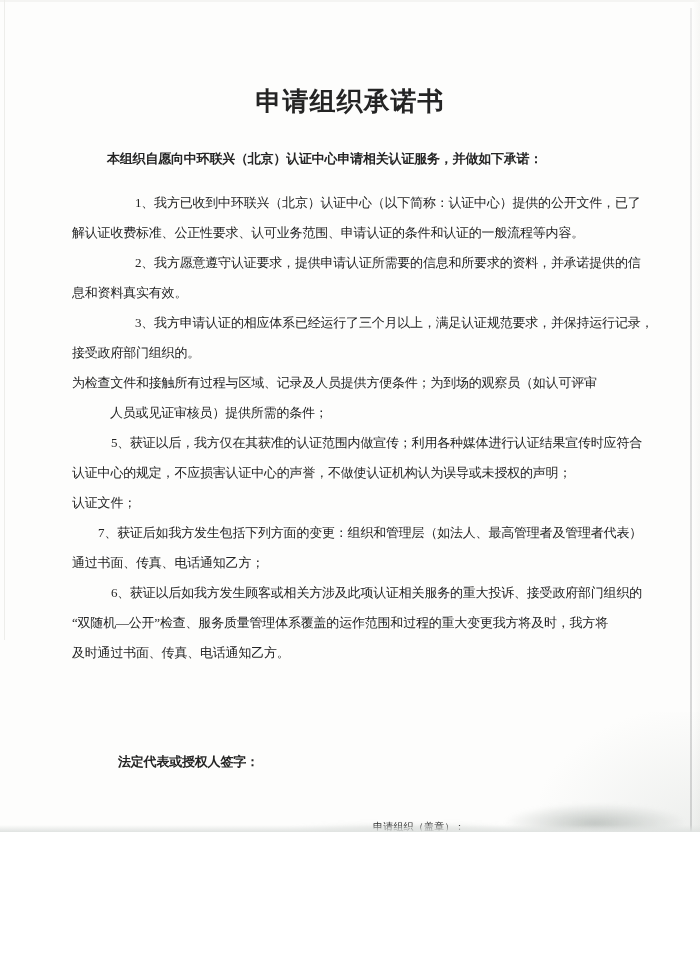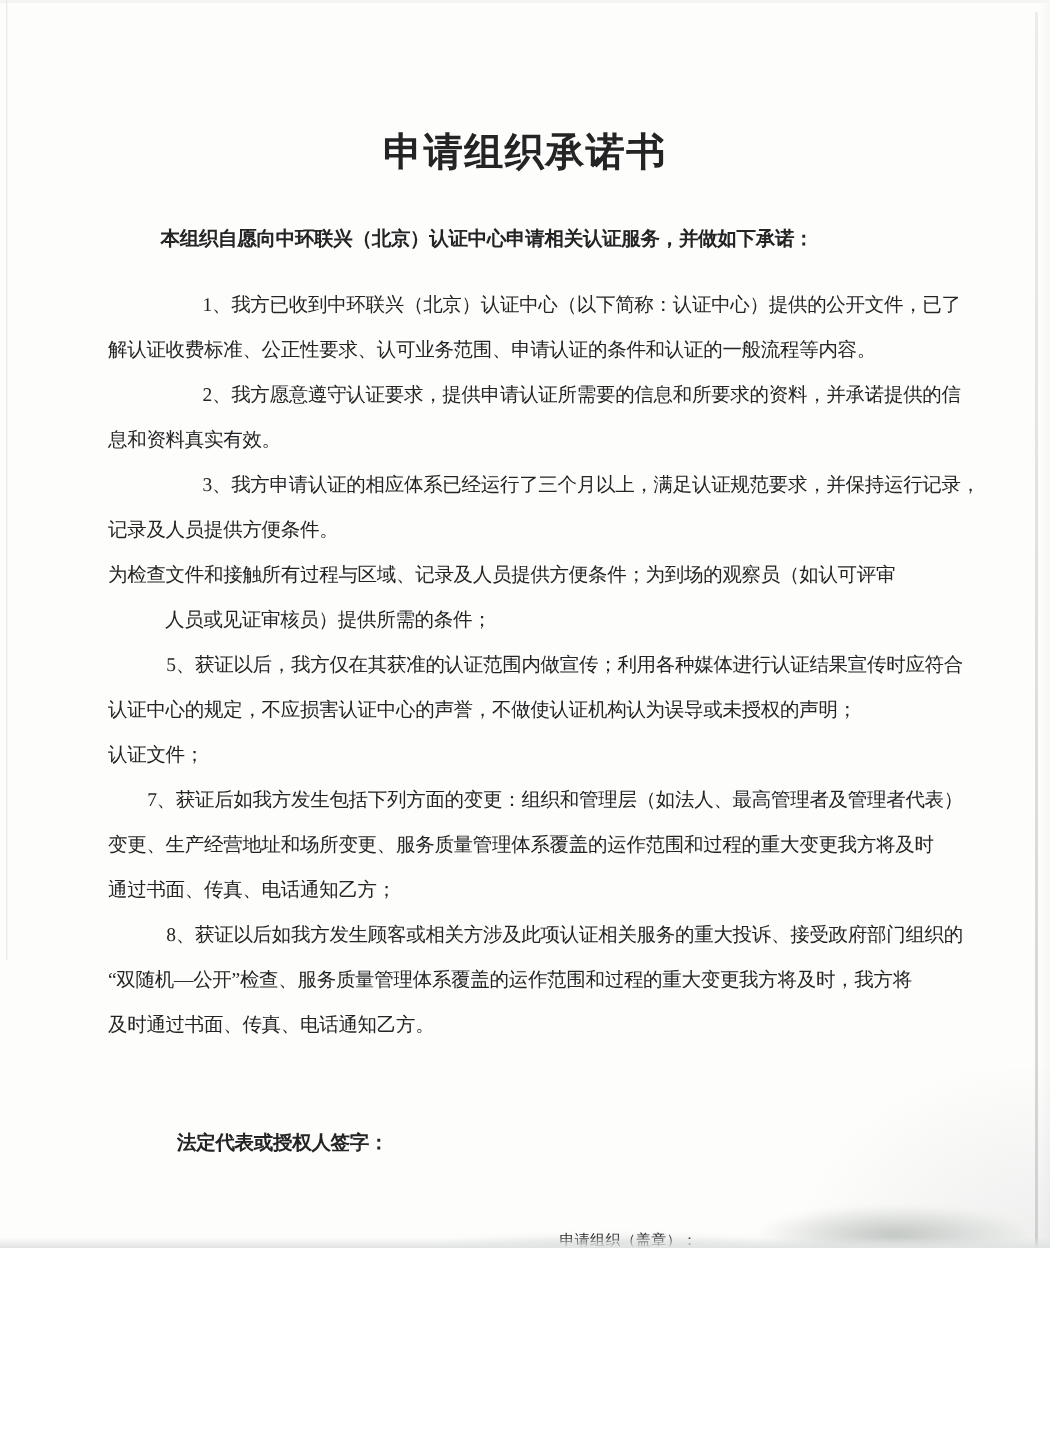--- a/index.html
+++ b/index.html
@@ -81,30 +81,29 @@
   <h1 class="title">申请组织承诺书</h1>
 
   <div class="intro">本组织自愿向中环联兴（北京）认证中心申请相关认证服务，并做如下承诺：</div>
 
   <div class="body-lines">
       <div class="line deep">1、我方已收到中环联兴（北京）认证中心（以下简称：认证中心）提供的公开文件，已了</div>
       <div class="line flush">解认证收费标准、公正性要求、认可业务范围、申请认证的条件和认证的一般流程等内容。</div>
       <div class="line deep">2、我方愿意遵守认证要求，提供申请认证所需要的信息和所要求的资料，并承诺提供的信</div>
       <div class="line flush">息和资料真实有效。</div>
       <div class="line deep">3、我方申请认证的相应体系已经运行了三个月以上，满足认证规范要求，并保持运行记录，</div>
-      <div class="line flush">记录及人员提供方便条件。</div>
+      <div class="line flush">接受政府部门组织的。</div>
       <div class="line flush">为检查文件和接触所有过程与区域、记录及人员提供方便条件；为到场的观察员（如认可评审</div>
       <div class="line half">人员或见证审核员）提供所需的条件；</div>
       <div class="line std">5、获证以后，我方仅在其获准的认证范围内做宣传；利用各种媒体进行认证结果宣传时应符合</div>
       <div class="line flush">认证中心的规定，不应损害认证中心的声誉，不做使认证机构认为误导或未授权的声明；</div>
       <div class="line flush">认证文件；</div>
       <div class="line std">7、获证后如我方发生包括下列方面的变更：组织和管理层（如法人、最高管理者及管理者代表）</div>
-      <div class="line flush">变更、生产经营地址和场所变更、服务质量管理体系覆盖的运作范围和过程的重大变更我方将及时</div>
       <div class="line flush">通过书面、传真、电话通知乙方；</div>
-      <div class="line std">8、获证以后如我方发生顾客或相关方涉及此项认证相关服务的重大投诉、接受政府部门组织的</div>
+      <div class="line std">6、获证以后如我方发生顾客或相关方涉及此项认证相关服务的重大投诉、接受政府部门组织的</div>
       <div class="line flush">“双随机—公开”检查、服务质量管理体系覆盖的运作范围和过程的重大变更我方将及时，我方将</div>
       <div class="line flush">及时通过书面、传真、电话通知乙方。</div>
     </div>
 
   <div class="sig">法定代表或授权人签字：</div>
 
   <div class="stamp">申请组织（盖章）：</div>
 
   <div class="date-line">
     <span>日期：</span>

